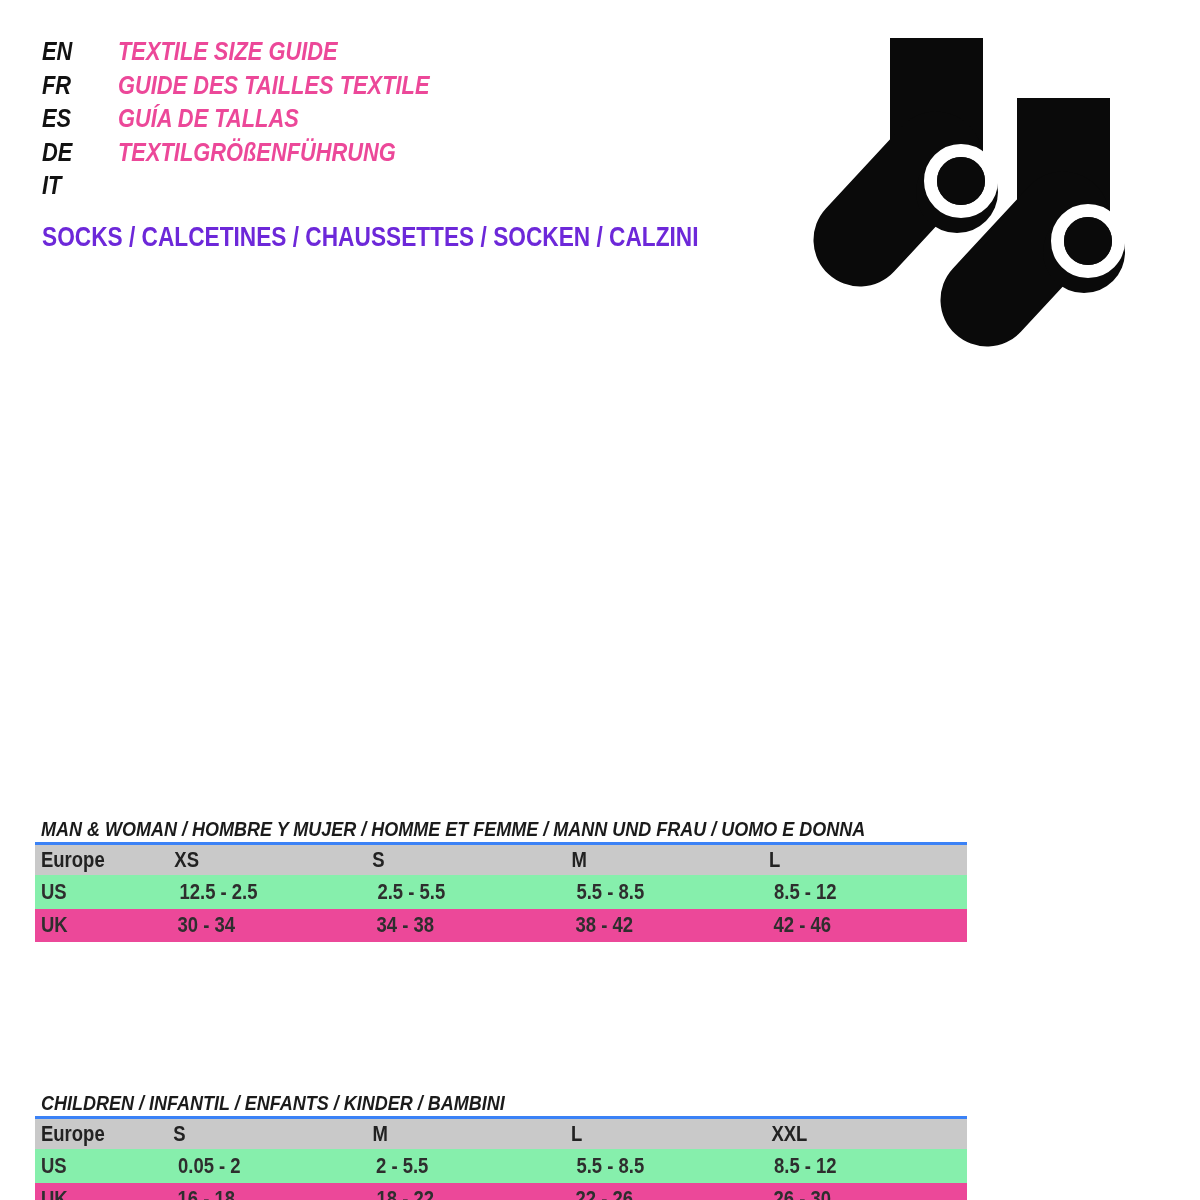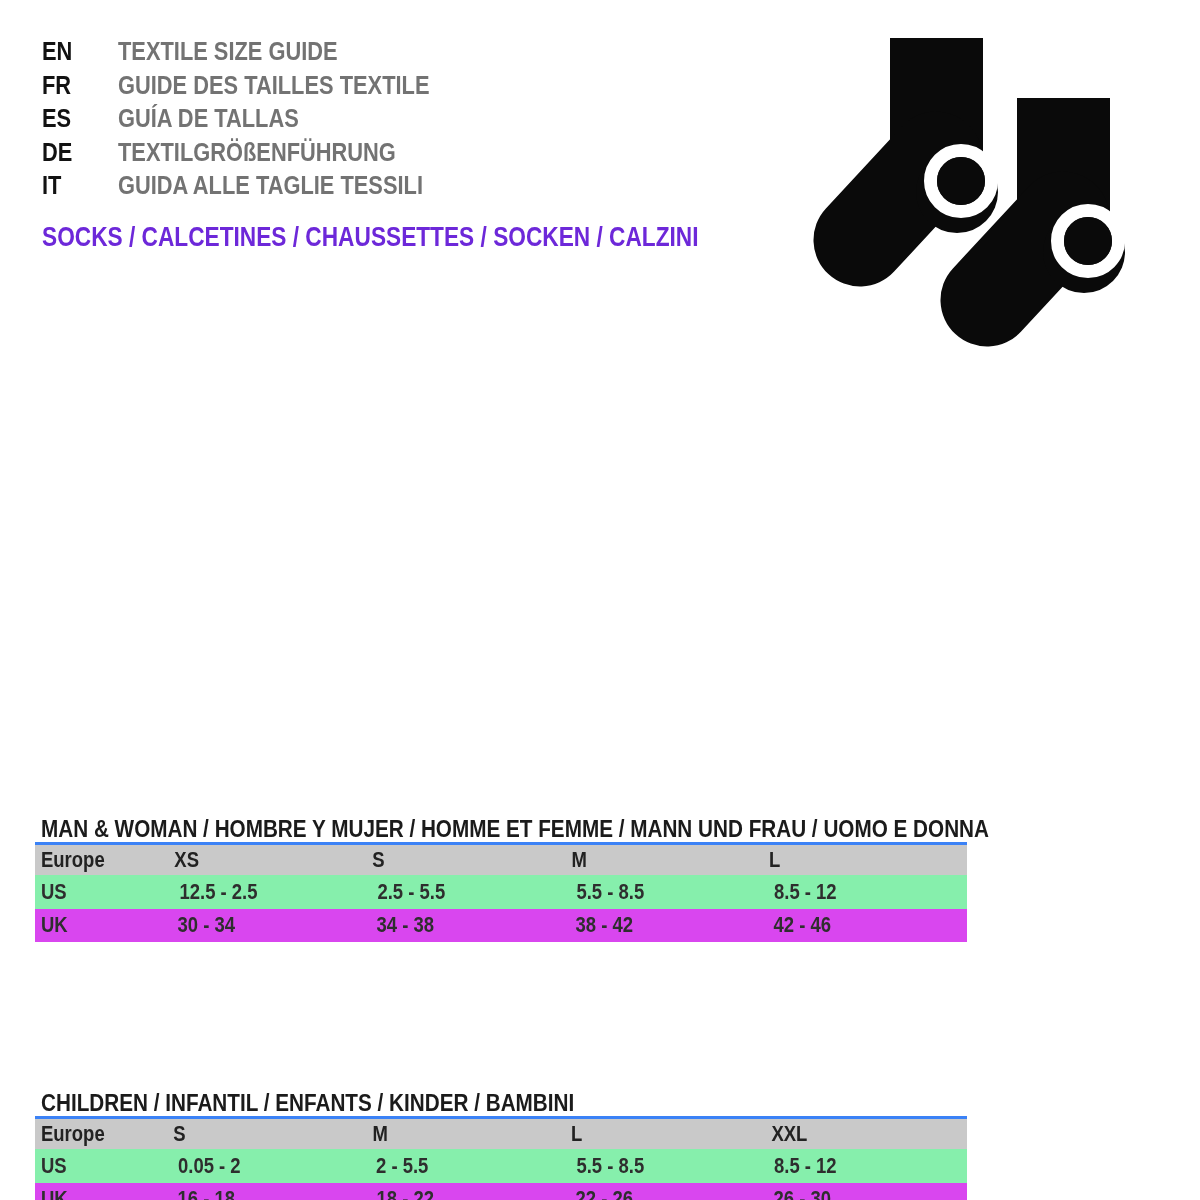--- a/index.html
+++ b/index.html
@@ -7,44 +7,44 @@
   .canvas{
     position:relative; width:1200px; height:1200px; background:#ffffff;
     font-family:"Liberation Sans", sans-serif; color:#141414; overflow:hidden;
   }
   
   .cond   { display:inline-block; transform:scaleX(.84); transform-origin:0 50%; white-space:nowrap; }
   .cond-c { display:inline-block; transform:scaleX(.84); transform-origin:50% 50%; white-space:nowrap; }
 
   
   .lang-block{ position:absolute; left:42px; top:35px; }
-  .lang-row{ display:flex; height:33.5px; align-items:center; }
+  .lang-row{ display:flex; height:33.5px; align-items:center;font-style:italic; }
   .lang-code{ width:76px; font-weight:bold; font-size:26px; color:#121212; }
-  .lang-text{ font-weight:bold; font-size:26px; color:#737373; }
+  .lang-text{ font-weight:bold; font-size:26px; color:#ec4899; }
 
   
   .category-line{
     position:absolute; left:42px; top:222px; font-weight:bold; font-size:27px; color:#6d28d9;
   }
 
   
   .socks-art{ position:absolute; left:780px; top:20px; width:380px; height:340px; }
 
   
   .size-section{ position:absolute; left:35px; width:932px; }
-  .t-title{ margin-left:6px; font-weight:bold; font-size:23px; color:#1b1b1b; line-height:26px; }
+  .t-title{ margin-left:6px; font-weight:bold; font-size:20px; color:#1b1b1b; line-height:26px;font-style:italic; }
   .t-title .cond{ transform:scaleX(.9); }
   table{ border-collapse:collapse; table-layout:fixed; width:932px; 
          border-top:3px solid #3b82f6; }
   col.c-label{ width:137px; }
   th,td{ font-weight:bold; font-size:22px; color:#2e2e2e; text-align:left; vertical-align:middle; }
   thead tr{ background:#c9c9c9; height:31px; }
   thead th{ color:#222222; }
   tbody tr.row-a{ background:#86efac; height:34px; }
-  tbody tr.row-b{ background:#d946ef; height:33px; }
+  tbody tr.row-b{ background:#ec4899; height:33px; }
   .lbl{ text-align:left; padding-left:6px; }
 </style>
 </head>
 <body>
 
 <div class="canvas">
 
   <div class="lang-block">
     <div class="lang-row">
       <span class="lang-code"><span class="cond">EN</span></span>
@@ -57,21 +57,20 @@
     <div class="lang-row">
       <span class="lang-code"><span class="cond">ES</span></span>
       <span class="lang-text"><span class="cond">GUÍA DE TALLAS</span></span>
     </div>
     <div class="lang-row">
       <span class="lang-code"><span class="cond">DE</span></span>
       <span class="lang-text"><span class="cond">TEXTILGRÖßENFÜHRUNG</span></span>
     </div>
     <div class="lang-row">
       <span class="lang-code"><span class="cond">IT</span></span>
-      <span class="lang-text"><span class="cond">GUIDA ALLE TAGLIE TESSILI</span></span>
     </div>
   </div>
 
   <div class="category-line">
     <span class="cond">SOCKS / CALCETINES / CHAUSSETTES / SOCKEN / CALZINI</span>
   </div>
 
   <svg class="socks-art" viewBox="780 20 380 340" xmlns="http://www.w3.org/2000/svg" aria-hidden="true">
     <defs>
       <g id="sock">

